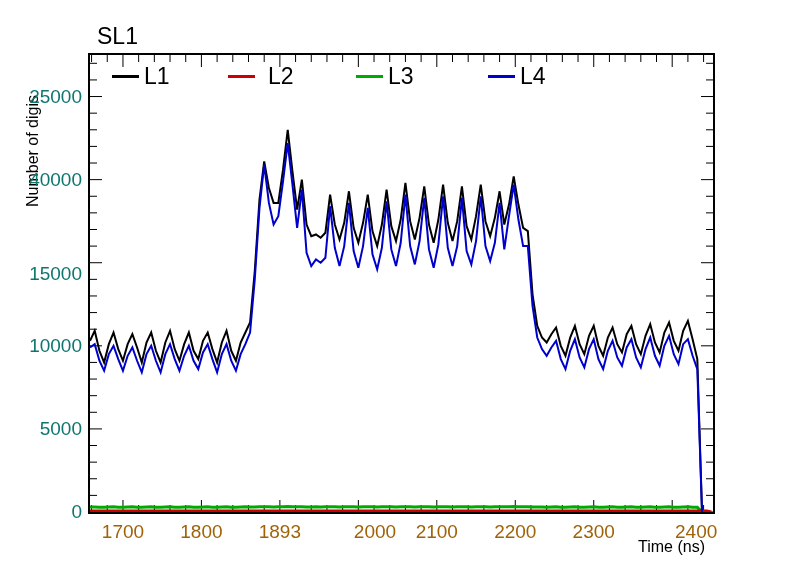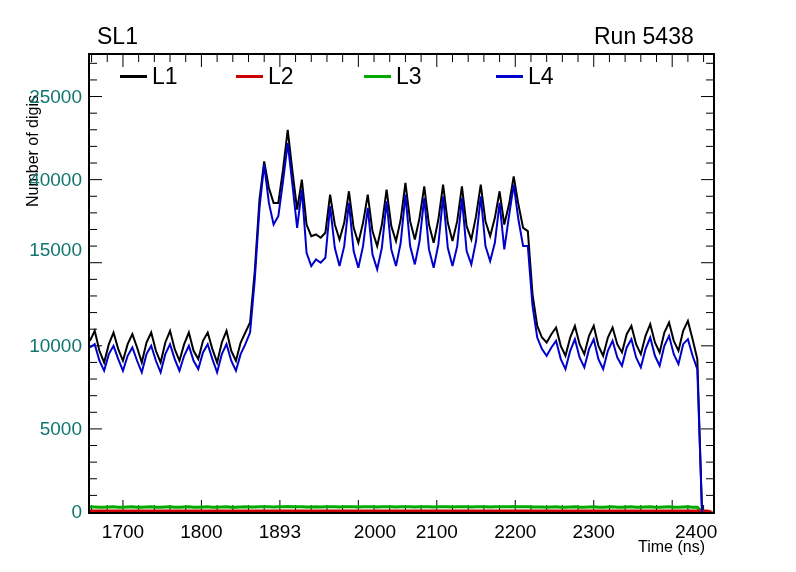--- a/index.html
+++ b/index.html
@@ -81,29 +81,29 @@
   #y-tick-labels {
     position: absolute;
     left: 0px;
     top: 0px;
     width: 82px;
     height: 572px;
   }
   .xtick-label {
     position: absolute;
     font-size: 19px;
-    color: #000000;
+    color: #a16207;
     white-space: nowrap;
     transform: translateX(-50%);
     top: 521px;
   }
   
   #legend {
     position: absolute;
-    left: 96px;
+    left: 88px;
     top: 61px;
     width: 560px;
     height: 30px;
     display: flex;
     align-items: center;
   }
   .legend-entry {
     display: flex;
     align-items: center;
     position: absolute;
@@ -120,31 +120,30 @@
     color: #000;
     line-height: 1;
   }
 </style>
 </head>
 <body>
 
 <div id="canvas-root">
 
   <div class="hdr" id="pad-label">SL1</div>
-  <div class="hdr" id="run-label">Run 5438</div>
 
   <div id="y-axis-title">Number of digis</div>
 
   <div id="x-axis-title">Time (ns)</div>
 
   <div id="y-tick-labels">
       <div class="ytick-label" style="top: 512px;">0</div>
       <div class="ytick-label" style="top: 428.909px;">5000</div>
       <div class="ytick-label" style="top: 345.818px;">10000</div>
-      <div class="ytick-label" style="top: 250px; text-align: center;">15000</div>
+      <div class="ytick-label" style="top: 274px; text-align: center;">15000</div>
       <div class="ytick-label" style="top: 179.636px;">40000</div>
       <div class="ytick-label" style="top: 96.5455px;">25000</div>
     </div>
 
   <div id="x-tick-labels">
       <div class="xtick-label" style="left: 122.955px;">1700</div>
       <div class="xtick-label" style="left: 201.418px;">1800</div>
       <div class="xtick-label" style="left: 279.882px;">1893</div>
       <div class="xtick-label" style="left: 375px;">2000</div>
       <div class="xtick-label" style="left: 436.809px;">2100</div>
@@ -296,21 +295,21 @@
         <polyline points="0.00,285.83 4.71,275.86 9.42,295.80 14.12,307.44 18.83,289.16 23.54,277.52 28.25,294.14 32.95,305.77 37.66,289.16 42.37,279.19 47.08,292.48 51.79,307.44 56.49,287.49 61.20,277.52 65.91,295.80 70.62,307.44 75.32,287.49 80.03,275.86 84.74,294.14 89.45,305.77 94.16,289.16 98.86,277.52 103.57,295.80 108.28,304.11 112.99,285.83 117.70,277.52 122.40,294.14 127.11,307.44 131.82,287.49 136.53,275.86 141.23,295.80 145.94,305.77 150.65,287.49 155.36,277.52 160.07,267.55 164.77,216.04 169.48,144.58 174.19,106.36 178.90,132.95 183.60,147.90 188.31,147.90 193.02,114.67 197.73,74.78 202.44,116.33 207.14,154.55 211.85,124.64 216.56,169.51 221.27,181.14 225.97,179.48 230.68,182.80 235.39,177.81 240.10,139.59 244.81,169.51 249.51,184.46 254.22,167.84 258.93,136.27 263.64,172.83 268.35,187.79 273.05,167.84 277.76,139.59 282.47,176.15 287.18,191.11 291.88,169.51 296.59,134.61 301.30,171.17 306.01,186.12 310.72,164.52 315.42,127.96 320.13,166.18 324.84,184.46 329.55,162.86 334.25,131.28 338.96,169.51 343.67,187.79 348.38,164.52 353.09,129.62 357.79,167.84 362.50,186.12 367.21,166.18 371.92,131.28 376.62,171.17 381.33,184.46 386.04,161.20 390.75,129.62 395.46,166.18 400.16,181.14 404.87,162.86 409.58,136.27 414.29,169.51 418.99,149.56 423.70,121.31 428.41,149.56 433.12,172.83 437.83,176.15 442.53,239.30 447.24,270.88 451.95,282.51 456.66,287.49 461.37,279.19 466.07,272.54 470.78,290.82 475.49,300.79 480.20,282.51 484.90,270.88 489.61,289.16 494.32,299.13 499.03,280.85 503.74,270.88 508.44,290.82 513.15,300.79 517.86,282.51 522.57,272.54 527.27,289.16 531.98,297.47 536.69,279.19 541.40,270.88 546.11,289.16 550.81,299.13 555.52,280.85 560.23,269.21 564.94,287.49 569.64,297.47 574.35,277.52 579.06,267.55 583.77,285.83 588.48,295.80 593.18,275.86 597.89,265.89 602.60,284.17 607.31,304.11 612.02,457.00" fill="none" stroke="#000000" stroke-width="2" stroke-linejoin="miter" stroke-linecap="butt"></polyline>
         <polyline points="0.00,292.48 4.71,289.16 9.42,305.77 14.12,315.75 18.83,299.13 23.54,290.82 28.25,304.11 32.95,315.75 37.66,300.79 42.37,292.48 47.08,305.77 51.79,317.41 56.49,299.13 61.20,290.82 65.91,305.77 70.62,317.41 75.32,299.13 80.03,289.16 84.74,304.11 89.45,315.75 94.16,300.79 98.86,290.82 103.57,305.77 108.28,314.08 112.99,297.47 117.70,289.16 122.40,304.11 127.11,317.41 131.82,299.13 136.53,289.16 141.23,305.77 145.94,315.75 150.65,299.13 155.36,289.16 160.07,277.52 164.77,224.35 169.48,152.89 174.19,109.68 178.90,147.90 183.60,169.51 188.31,161.20 193.02,126.30 197.73,88.08 202.44,129.62 207.14,172.83 211.85,134.61 216.56,197.76 221.27,211.05 225.97,204.40 230.68,207.73 235.39,202.74 240.10,151.23 244.81,192.77 249.51,211.05 254.22,191.11 258.93,147.90 263.64,196.09 268.35,212.71 273.05,191.11 277.76,152.89 282.47,199.42 287.18,214.37 291.88,192.77 296.59,146.24 301.30,194.43 306.01,211.05 310.72,187.79 315.42,139.59 320.13,191.11 324.84,209.39 329.55,186.12 334.25,142.92 338.96,194.43 343.67,212.71 348.38,189.45 353.09,141.25 357.79,192.77 362.50,211.05 367.21,191.11 371.92,142.92 376.62,196.09 381.33,209.39 386.04,186.12 390.75,141.25 395.46,191.11 400.16,206.07 404.87,187.79 409.58,147.90 414.29,194.43 418.99,161.20 423.70,129.62 428.41,164.52 433.12,191.11 437.83,191.11 442.53,250.93 447.24,282.51 451.95,294.14 456.66,300.79 461.37,292.48 466.07,285.83 470.78,304.11 475.49,314.08 480.20,295.80 484.90,284.17 489.61,302.45 494.32,312.42 499.03,294.14 503.74,284.17 508.44,304.11 513.15,314.08 517.86,295.80 522.57,285.83 527.27,302.45 531.98,310.76 536.69,292.48 541.40,284.17 546.11,302.45 550.81,312.42 555.52,294.14 560.23,282.51 564.94,300.79 569.64,310.76 574.35,290.82 579.06,280.85 583.77,299.13 588.48,309.10 593.18,289.16 597.89,284.17 602.60,300.79 607.31,314.08 612.02,457.00" fill="none" stroke="#0000cc" stroke-width="2" stroke-linejoin="miter" stroke-linecap="butt"></polyline>
       </svg>
   </div>
 
   <div id="legend">
       <div class="legend-entry" style="left: 24px;">
         <span class="legend-swatch" style="background: rgb(0, 0, 0);"></span>
         <span class="legend-text">L1</span>
       </div>
-      <div class="legend-entry" style="left: 140px;">
+      <div class="legend-entry" style="left: 140px; gap: 8px;">
         <span class="legend-swatch" style="background: rgb(204, 0, 0);"></span>
         <span class="legend-text">L2</span>
       </div>
       <div class="legend-entry" style="left: 268px; justify-content: space-between;">
         <span class="legend-swatch" style="background: rgb(0, 170, 0);"></span>
         <span class="legend-text">L3</span>
       </div>
       <div class="legend-entry" style="left: 400px;">
         <span class="legend-swatch" style="background: rgb(0, 0, 204);"></span>
         <span class="legend-text">L4</span>

